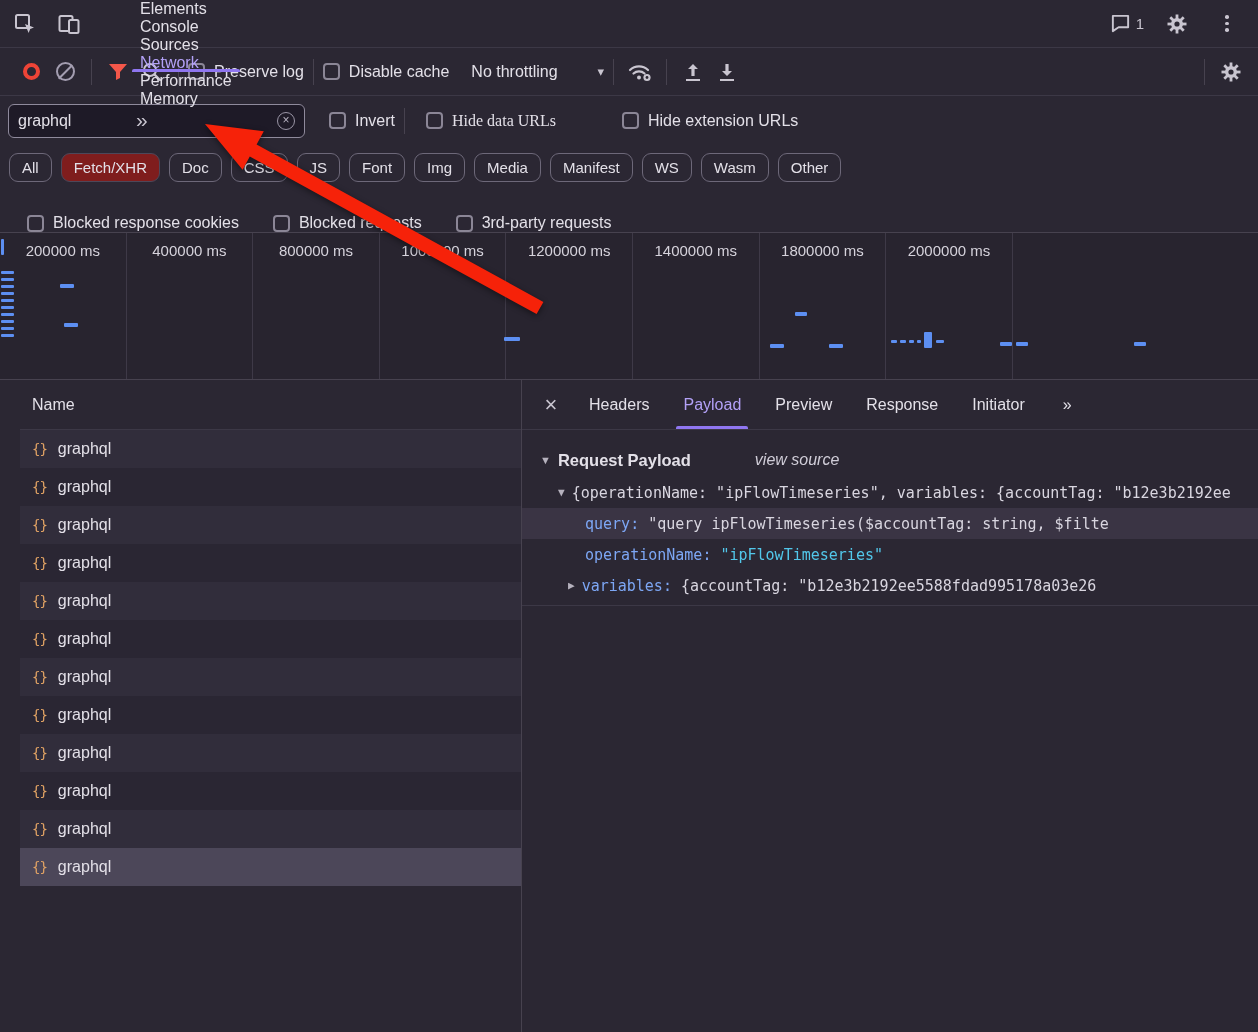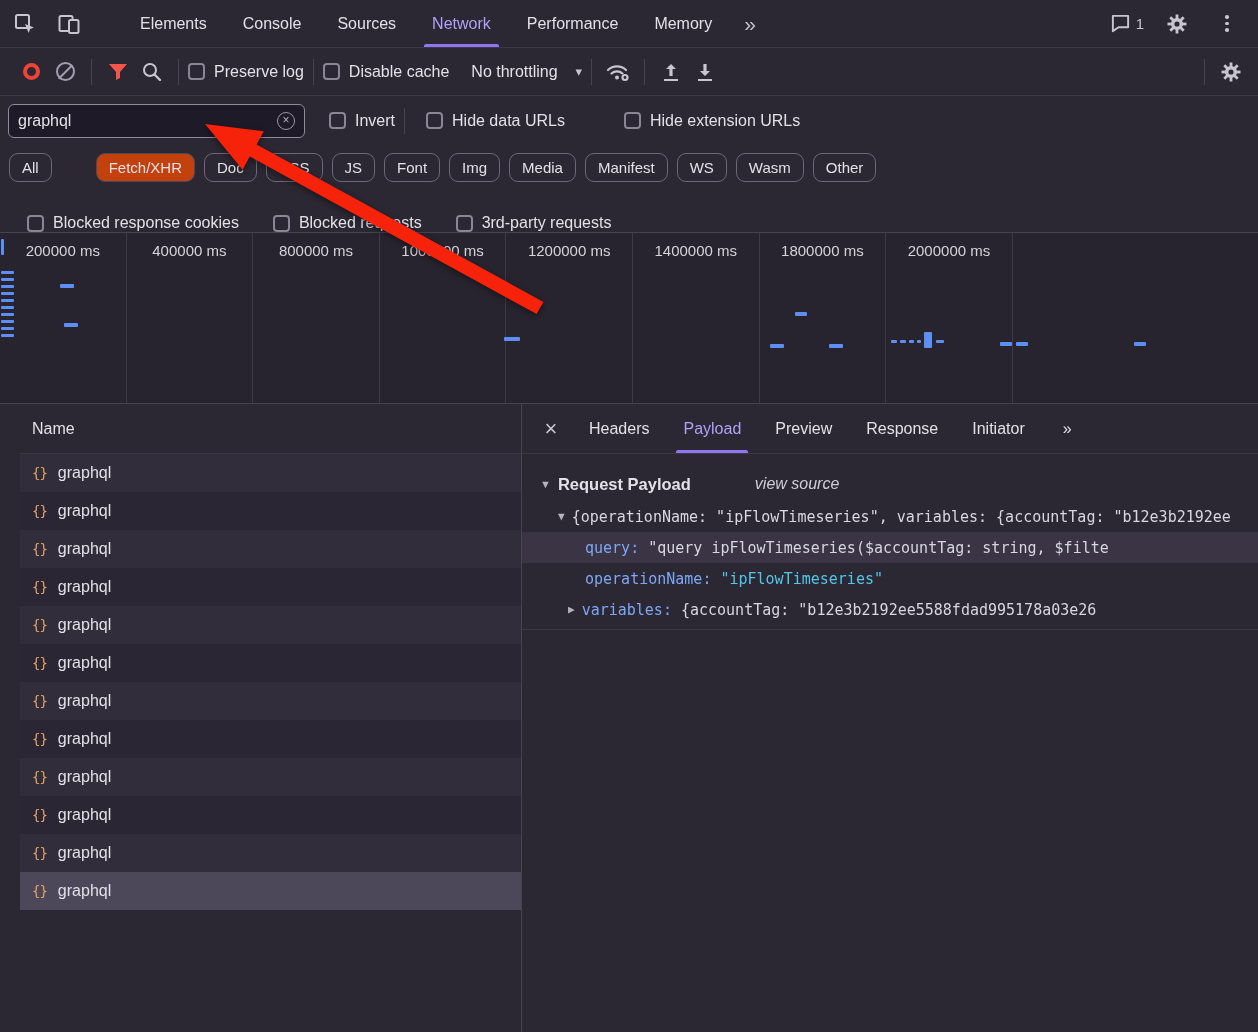--- a/index.html
+++ b/index.html
@@ -25,57 +25,57 @@
   *{margin:0;padding:0;box-sizing:border-box;}
   body{background:#17141c;font-family:"Liberation Sans",sans-serif;}
   #app{position:relative;width:1258px;height:1032px;background:var(--bg);color:var(--text);overflow:hidden;}
   .ibtn{width:34px;height:34px;display:flex;align-items:center;justify-content:center;flex:none;border-radius:4px;}
   .sep{width:1px;height:26px;background:var(--border);margin:0 9px;flex:none;}
   svg{display:block;}
 
   
   .topbar{height:48px;display:flex;align-items:center;border-bottom:1px solid var(--border-soft);padding-left:8px;}
   .topbar-icons{display:flex;align-items:center;gap:10px;margin-right:36px;}
-  .main-tabs{display:flex;height:100%;}
+  .main-tabs{display:flex;height:100%;flex-direction:column;}
   .main-tab{padding:0 18px;height:100%;display:flex;align-items:center;font-size:16px;color:var(--text);position:relative;cursor:default;}
   .main-tab.active{color:var(--purple);}
   .main-tab.active::after{content:"";position:absolute;left:10px;right:10px;bottom:0;height:3px;background:var(--purple-line);border-radius:2px 2px 0 0;}
   .more-tabs{font-size:21px;color:var(--text-dim);padding:0 10px;margin-left:4px;}
   .topbar-right{margin-left:auto;display:flex;align-items:center;gap:16px;padding-right:14px;}
   .msg-badge{display:flex;align-items:center;gap:5px;font-size:15px;color:var(--text-dim);}
   .dots{display:flex;flex-direction:column;gap:3px;align-items:center;width:20px;}
   .dots i{width:3.5px;height:3.5px;border-radius:50%;background:var(--text-dim);}
 
   
   .toolbar{height:48px;display:flex;align-items:center;border-bottom:1px solid var(--border-soft);padding-left:14px;}
   .record-dot{width:17px;height:17px;border-radius:50%;border:4.5px solid var(--red);}
   .slash-circle{position:relative;width:19px;height:19px;border:2.2px solid #a39db0;border-radius:50%;}
   .slash-circle::after{content:"";position:absolute;left:-2px;top:6.5px;width:19px;height:2.2px;background:#a39db0;transform:rotate(-45deg);}
   .check-item{display:flex;align-items:center;font-size:16px;color:var(--text);white-space:nowrap;}
   .checkbox{width:17px;height:17px;border:2px solid #8b8696;border-radius:4px;margin-right:9px;flex:none;background:transparent;}
-  .throttle{display:flex;align-items:center;font-size:16px;margin-left:22px;gap:18px;white-space:nowrap;}
+  .throttle{display:flex;align-items:center;font-size:16px;margin-left:22px;gap:40px;white-space:nowrap;}
   .caret{font-size:13px;color:var(--text-dim);}
   .toolbar .spacer{flex:1;}
 
   
   .filter-row{height:49px;display:flex;align-items:center;padding-left:8px;}
   .filter-input{width:297px;height:34px;background:var(--bg-dark);border:1px solid #8f8a9c;border-radius:6px;display:flex;align-items:center;padding:0 9px;margin-right:24px;}
   .filter-input input{flex:1;background:transparent;border:none;outline:none;color:var(--text);font-size:16px;font-family:"Liberation Sans",sans-serif;}
   .clear-x{width:18px;height:18px;border:1.6px solid #9a95a6;border-radius:50%;color:#b7b2c0;font-size:12px;line-height:15px;text-align:center;flex:none;}
 
   
   .chips-row{height:44px;display:flex;align-items:center;padding-left:9px;gap:9px;}
   .chip{padding:5px 12px;border:1px solid var(--chip-border);border-radius:9px;font-size:15px;color:var(--text);white-space:nowrap;}
-  .chip.active{background:#c2410c;border-color:#4d4759;margin-left:35px;}
+  .chip.active{background:#7f1d1d;border-color:#4d4759;}
 
   
   .check-row{height:43px;display:flex;align-items:flex-end;padding-left:27px;gap:34px;}
 
   
-  .timeline{position:relative;height:172px;border-top:1px solid var(--border);border-bottom:1px solid var(--border);background:#28242f;overflow:hidden;}
+  .timeline{position:relative;height:148px;border-top:1px solid var(--border);border-bottom:1px solid var(--border);background:#28242f;overflow:hidden;}
   .tl-cells{display:flex;height:100%;}
   .tl-cell{width:126.6px;flex:none;border-right:1px solid #3e3947;font-size:15px;color:#d6d3dc;text-align:center;padding-top:9px;overflow:hidden;white-space:nowrap;}
   .tl-marks{position:absolute;inset:0;}
   .tl-mark{position:absolute;background:var(--mark-blue);border-radius:1px;}
 
   
   .panes{height:652px;display:flex;}
   .left-pane{width:502px;flex:none;border-right:1px solid var(--border);display:flex;flex-direction:column;margin-left:20px;}
   .name-header{height:50px;border-bottom:1px solid var(--border-soft);display:flex;align-items:center;padding-left:12px;font-size:16px;flex:none;}
   .req-row{height:38px;display:flex;align-items:center;padding-left:12px;font-size:16px;gap:11px;flex:none;}
@@ -242,25 +242,25 @@
   <div class="filter-row">
     <div class="filter-input">
       <input value="graphql" style="">
       <span class="clear-x">×</span>
     </div>
     <div class="check-item">
       <span class="checkbox"></span>
       <span>Invert</span>
     </div>
     <div class="sep"></div>
-    <div class="check-item" style="margin-left:12px;">
+    <div class="check-item" style="margin-left:12px;font-family:Liberation Serif, serif;">
       <span class="checkbox"></span>
       <span>Hide data URLs</span>
     </div>
-    <div class="check-item" style="margin-left:27px;padding-left:32px;">
+    <div class="check-item" style="margin-left:34px;padding-left:32px;">
       <span class="checkbox"></span>
       <span>Hide extension URLs</span>
     </div>
   </div>
 
   <div class="chips-row">
     <div class="chip">All</div>
     <div class="chip active">Fetch/XHR</div>
     <div class="chip">Doc</div>
     <div class="chip">CSS</div>

